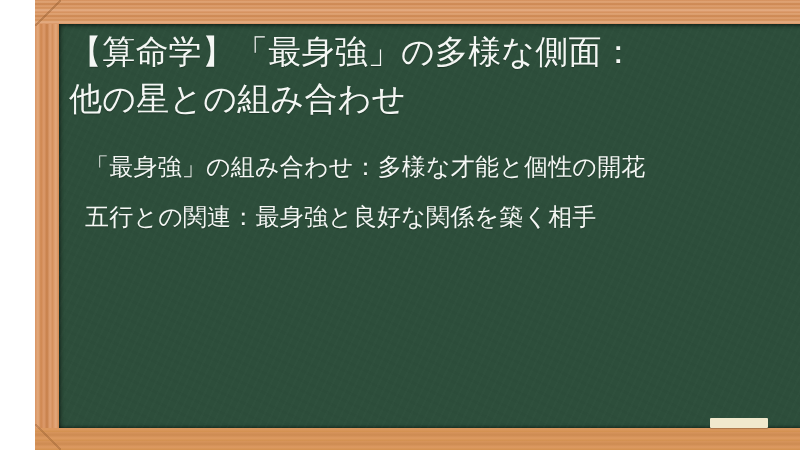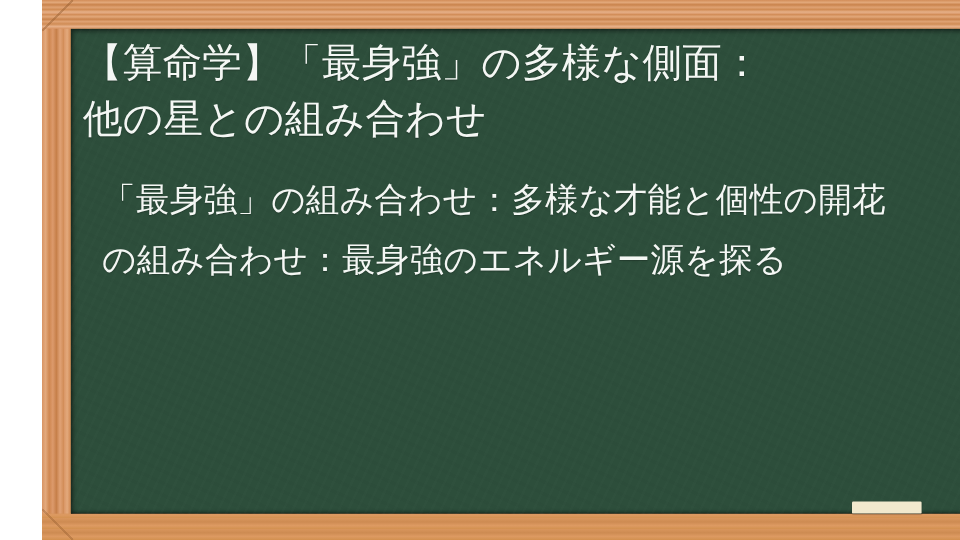--- a/index.html
+++ b/index.html
@@ -120,21 +120,21 @@
     text-shadow: 0 1px 1px rgba(0,0,0,.28);
   }
   .bullets {
     position: absolute;
     left: 26px;
     top: 126px;
     width: 690px;
   }
   .bullet {
     color: #f4f7f4;
-    font-size: 28px;
+    font-size: 24px;
     line-height: 34px;
     font-weight: 400;
     letter-spacing: 0.2px;
     margin-bottom: 16px;
     text-shadow: 0 1px 1px rgba(0,0,0,.25);
   }
   .bullet:last-child { margin-bottom: 0; }
 
   
   .chalk {
@@ -164,21 +164,21 @@
   <div class="board">
     <div class="board-texture"></div>
 
     <div class="content">
 
       <div class="title">【算命学】「最身強」の多様な側面：
 他の星との組み合わせ</div>
 
       <div class="bullets">
         <div class="bullet">「最身強」の組み合わせ：多様な才能と個性の開花</div>
-        <div class="bullet">の組み合わせ：最身強のエネルギー源を探る</div>
+        <div class="bullet">五行との関連：最身強と良好な関係を築く相手</div>
       </div>
 
     </div>
 
     <div class="chalk"></div>
   </div>
 
 </div>
 
 </body></html>

